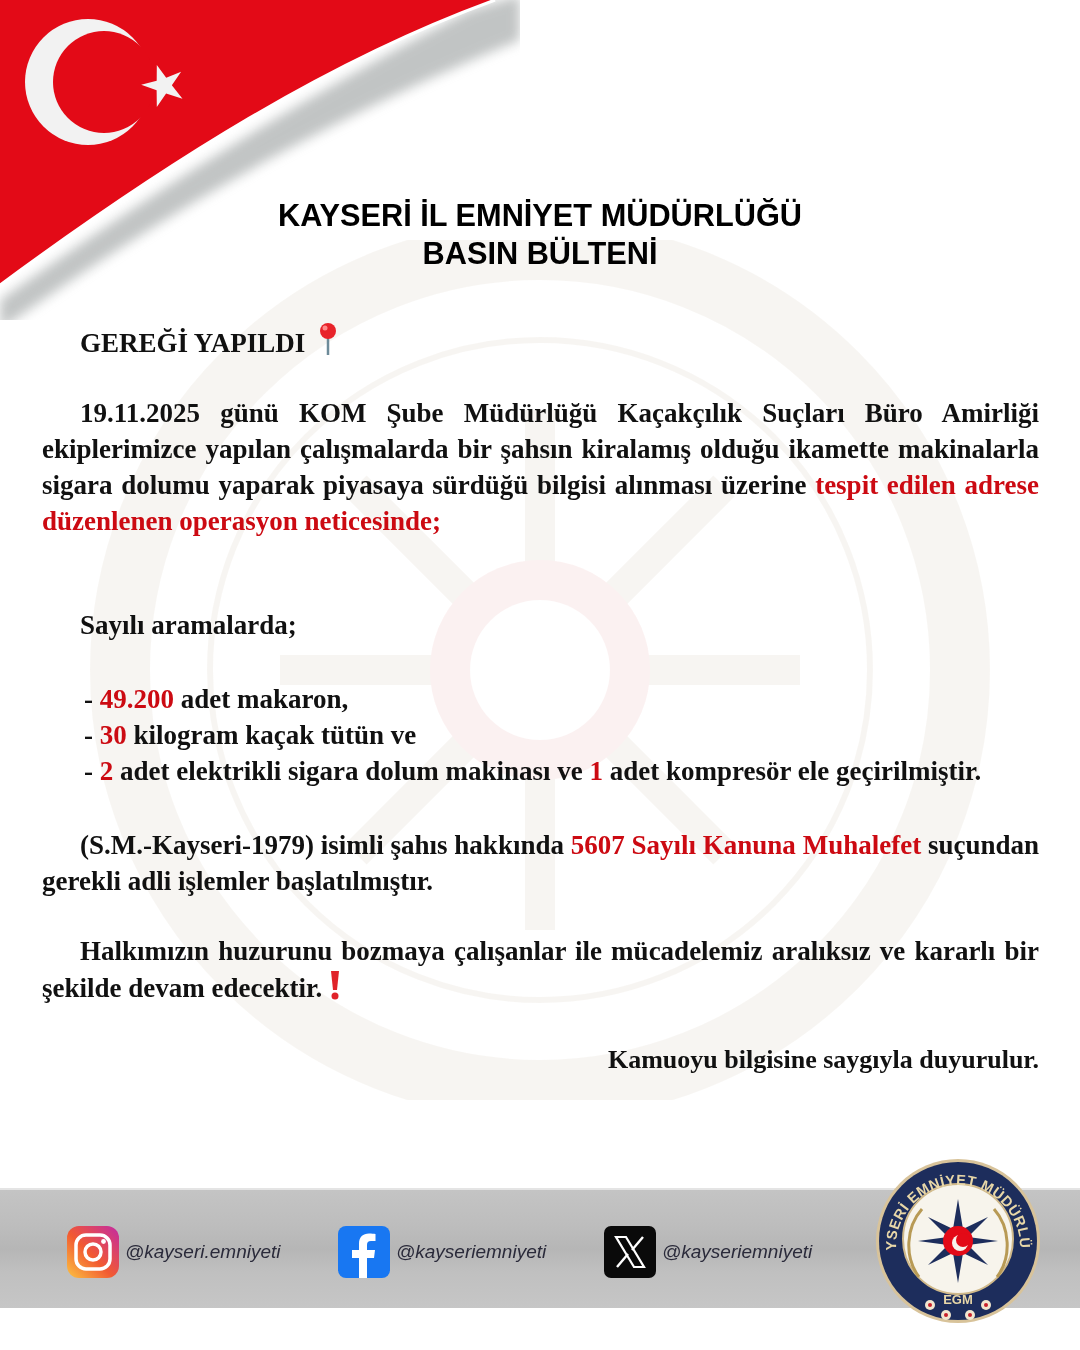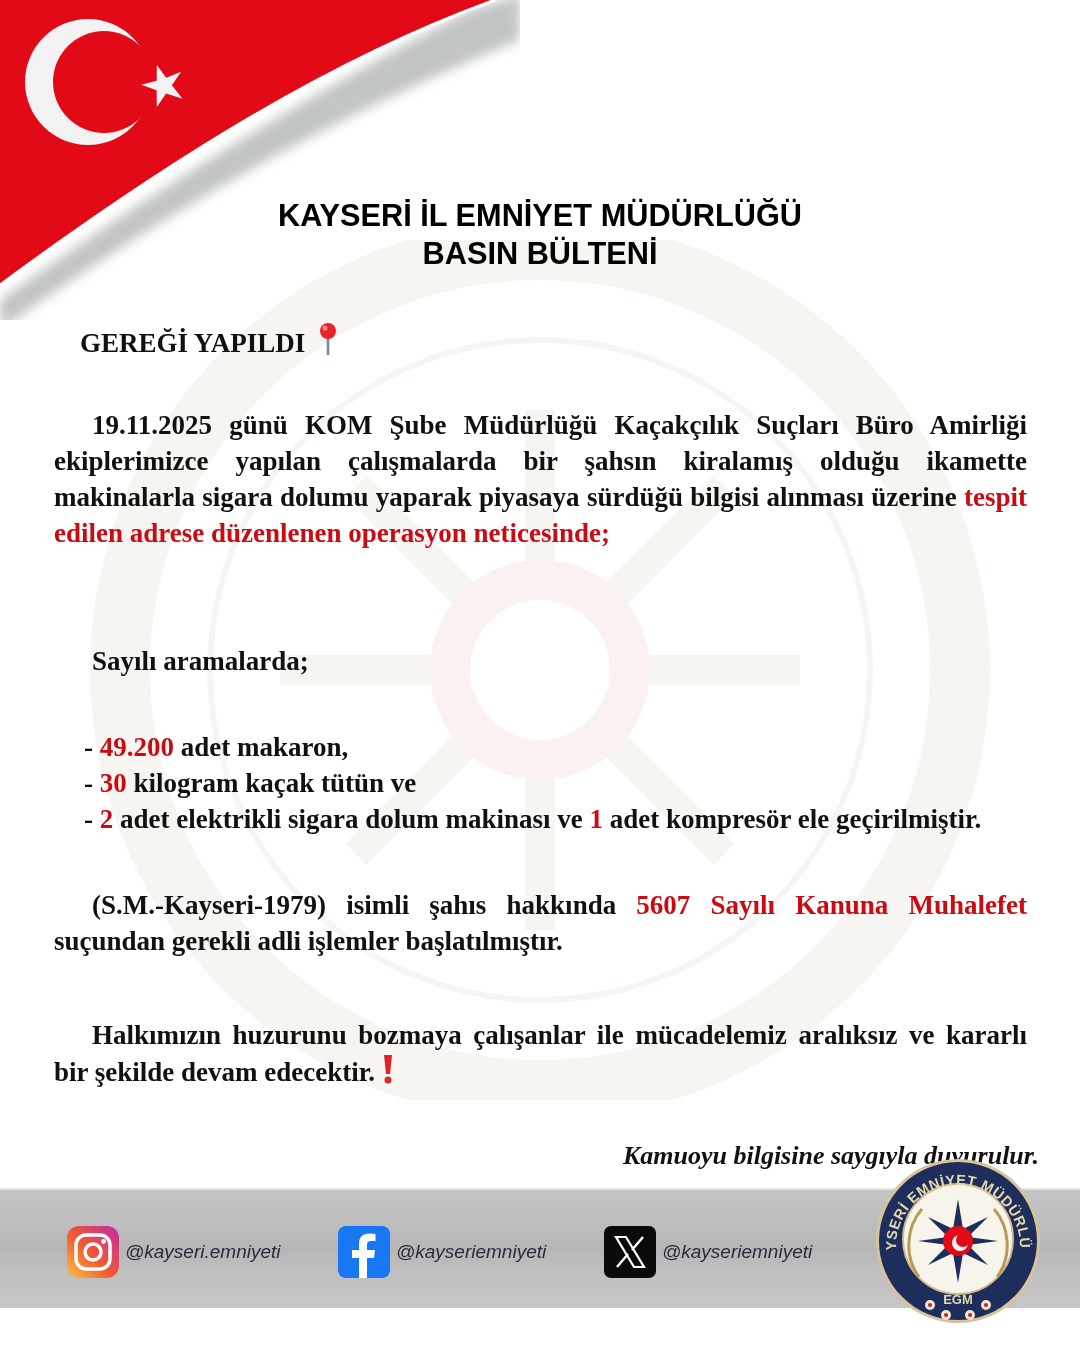--- a/index.html
+++ b/index.html
@@ -12,30 +12,30 @@
     .flag { position: absolute; left: 0; top: 0; width: 520px; height: 320px; z-index: 1; }
     .watermark { position: absolute; left: 80px; top: 240px; width: 920px; height: 860px; z-index: 0; opacity: 0.06; }
 
     .title {
       position: absolute; left: 0; width: 1080px; top: 196px; z-index: 2;
       text-align: center; font-family: "Liberation Sans", "DejaVu Sans", sans-serif;
       font-weight: bold; font-size: 32px; line-height: 38px; color: #000;
       transform: scaleX(0.96);
     }
     .content { position: absolute; left: 42px; width: 997px; top: 322px; z-index: 2; font-weight: bold; font-size: 27px; line-height: 36px; color: #111; }
-    .para { text-align: justify; text-indent: 38px; margin: 12px; }
+    .para { text-align: justify; text-indent: 38px; margin: 0; }
     .heading { margin: 0; padding-left: 38px; font-size: 27px; }
     .red { color: #cc0a12; }
     .gap1 { height: 34px; }
     .gap2 { height: 36px; }
     .list { margin: 4px; }
     .list .li { text-indent: 38px; text-align: justify; }
     .pin { display: inline-block; width: 20px; height: 34px; vertical-align: -4px; margin-left: 6px; }
     .excl { display: inline-block; width: 14px; height: 32px; vertical-align: -4px; margin-left: 6px; }
-    .signoff { text-align: right; font-style: italic; font-size: 26px; margin: 0; }
+    .signoff { text-align: right; font-size: 26px; margin: 0; }
 
     .footer-band {
       position: absolute; left: 0; top: 1188px; width: 1080px; height: 118px; z-index: 2;
       background: linear-gradient(to bottom, #c4c4c4 0%, #bdbdbd 30%, #b6b6b6 50%, #c0c0c0 70%, #c6c6c6 100%);
       border-top: 2px solid #e4e4e4;
     }
     .social { position: absolute; top: 36px; display: flex; align-items: center; font-family: "Liberation Sans", "DejaVu Sans", sans-serif; font-size: 19px; color: #2a2a3a; font-style: italic; }
     .social .ic { width: 52px; height: 52px; margin-right: 6px; display: block; }
     .s1 { left: 67px; } .s2 { left: 338px; } .s3 { left: 604px; }
     .badge { position: absolute; left: 874px; top: 1157px; width: 168px; height: 168px; z-index: 3; }

